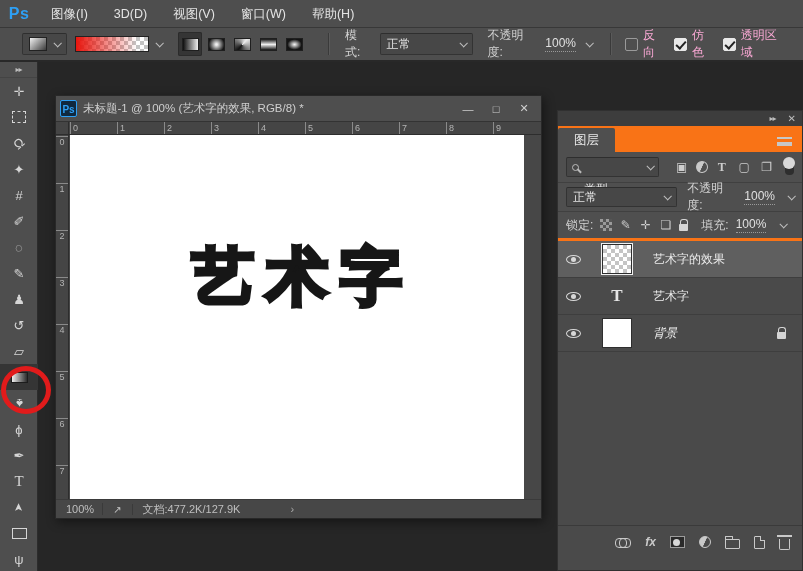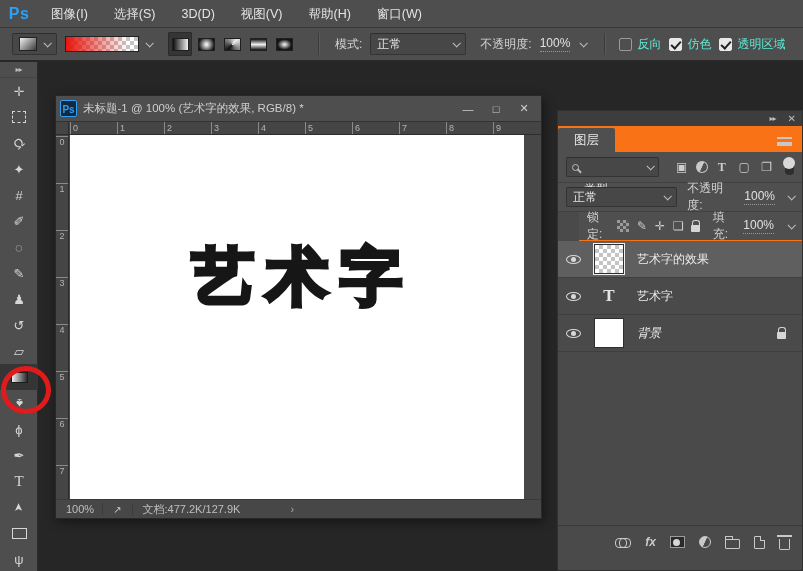--- a/index.html
+++ b/index.html
@@ -17,21 +17,21 @@
     background:#4e4e4e; border-bottom:1px solid #383838;
     display:flex; align-items:center; }
   #menubar .logo { width:38px; text-align:center; color:#2ea0f5;
     font-weight:bold; font-size:16px; letter-spacing:0.5px; }
   #menubar .mitem { padding:0 13px; height:28px; line-height:28px;
     color:#e4e4e4; font-size:12.5px; cursor:default; }
 
   
   #optionsbar { position:absolute; top:28px; left:0; right:0; height:34px;
     background:#4e4e4e; border-bottom:2px solid #282828;
-    display:flex; align-items:center; padding:0 6px; gap:8px; }
+    display:flex; align-items:center; padding:0 16px; gap:8px; }
   .field { background:#474747; border:1px solid #333; border-top-color:#2e2e2e;
     border-radius:2px; display:flex; align-items:center; padding:2px 6px;
     color:#e2e2e2; height:22px; }
   .chev { display:inline-block; width:6px; height:6px;
     border-right:1.5px solid #bdbdbd; border-bottom:1.5px solid #bdbdbd;
     transform:rotate(45deg) translateY(-1px); margin-left:7px; flex:none; }
   .checker { background-color:#fff;
     background-image:linear-gradient(45deg,#c4c4c4 25%,transparent 25%,transparent 75%,#c4c4c4 75%),
                      linear-gradient(45deg,#c4c4c4 25%,transparent 25%,transparent 75%,#c4c4c4 75%);
     background-size:8px 8px; background-position:0 0,4px 4px; }
@@ -49,21 +49,21 @@
   .sw.angle { background:conic-gradient(from 220deg,#111,#eee,#111); }
   .sw.reflect { background:linear-gradient(to bottom,#111,#eee 50%,#111); }
   .sw.diamond { background:radial-gradient(ellipse closest-side,#eee 5%,#141414 95%); }
   .vsep { width:1px; height:22px; background:#3a3a3a; box-shadow:1px 0 0 #5a5a5a; }
   .scrub { border-bottom:1px dotted #9a9a9a; padding-bottom:1px; }
   .cbox { width:13px; height:13px; border:1px solid #9a9a9a; border-radius:2px;
     margin-right:5px; flex:none; position:relative; background:transparent; }
   .cbox.on { background:#e8e8e8; border-color:#e8e8e8; }
   .cbox.on::after { content:''; position:absolute; left:3px; top:0px; width:4px; height:8px;
     border-right:2px solid #222; border-bottom:2px solid #222; transform:rotate(42deg); }
-  .cbgroup { display:flex; align-items:center; color:#5eead4; }
+  .cbgroup { display:flex; align-items:center; color:#f9a8d4; }
 
   
   #toolbar { position:absolute; top:62px; left:0; width:38px; bottom:0;
     background:#4e4e4e; border-right:1px solid #2c2c2c; z-index:5; }
   #toolbar .tb-head { height:16px; font-size:8px; color:#bdbdbd; text-align:center;
     line-height:16px; letter-spacing:-1px; border-bottom:1px solid #444; }
   .tool { width:38px; height:26px; display:flex; align-items:center; justify-content:center;
     color:#d6d6d6; font-size:13px; position:relative; }
   .tool.sel { background:#353535; }
   .tool .flip { transform:rotate(180deg); display:inline-block; }
@@ -139,32 +139,32 @@
     background:#bbb; transform:rotate(45deg); right:-4px; bottom:-2px; }
   .ficon { color:#cdcdcd; font-size:12px; width:17px; text-align:center; }
   .toggle-icon { width:9px; height:15px; border-radius:4px; background:#2e2e2e;
     position:relative; margin-left:4px; flex:none; }
   .toggle-icon::before { content:''; position:absolute; top:-3px; left:-2px; width:12px;
     height:12px; border-radius:50%; background:#d8d8d8; }
   #blend-row { height:29px; border-bottom:1px solid #404040; gap:6px; }
   #blend-field { width:112px; height:20px; }
   #blend-field span:first-child { flex:1; }
   .plabel { color:#d2d2d2; }
-  #lock-row { height:29px; border-bottom:1px solid #f97316; gap:7px;margin-left:21px; }
+  #lock-row { height:29px; border-bottom:3px solid #f97316; gap:7px; }
   .checker-dark { width:12px; height:12px; flex:none;
     background-color:#9a9a9a;
     background-image:linear-gradient(45deg,#555 25%,transparent 25%,transparent 75%,#555 75%),
                      linear-gradient(45deg,#555 25%,transparent 25%,transparent 75%,#555 75%);
     background-size:6px 6px; background-position:0 0,3px 3px; }
   .lock-glyph { width:9px; height:7px; background:#d5d5d5; border-radius:1px;
     position:relative; margin-top:4px; flex:none; }
   .lock-glyph::before { content:''; position:absolute; top:-5px; left:1px; width:6px;
     height:5px; border:1.5px solid #d5d5d5; border-bottom:none; border-radius:3px 3px 0 0; }
   .layer-row { height:37px; display:flex; align-items:center; background:#4a4a4a;
-    border-bottom:1px solid #3e3e3e; padding:0 8px; gap:13px; }
+    border-bottom:1px solid #3e3e3e; padding:0 8px; gap:21px; }
   .layer-row.sel { background:#5f5f5f; }
   .eye { width:15px; height:9px; border:1.5px solid #d8d8d8; border-radius:50%;
     position:relative; flex:none; }
   .eye::after { content:''; position:absolute; left:50%; top:50%; width:5px; height:5px;
     margin:-2.5px 0 0 -2.5px; background:#d8d8d8; border-radius:50%; }
   .thumb { width:30px; height:30px; flex:none; border:1px solid #2e2e2e; }
   .thumb.outlined { outline:1px solid #f0f0f0; }
   .thumb.text-thumb { border:none; display:flex; align-items:center; justify-content:center;
     color:#e6e6e6; font-size:17px; font-weight:bold; font-family:"Liberation Serif",serif; }
   .thumb.white-thumb { background:#ffffff; }
@@ -199,25 +199,24 @@
     border-radius:0 0 2px 2px; position:relative; margin-top:4px; }
   .trash-glyph::before { content:''; position:absolute; top:-3.5px; left:-3px; right:-3px;
     height:2px; background:#c9c9c9; }
 </style>
 </head>
 <body>
 
 <div id="menubar">
   <div class="logo">Ps</div>
   <div class="mitem">图像(I)</div>
-  <div class="mitem">选择(S)</div>
   <div class="mitem">3D(D)</div>
   <div class="mitem">视图(V)</div>
+  <div class="mitem">窗口(W)</div>
   <div class="mitem">帮助(H)</div>
-  <div class="mitem">窗口(W)</div>
 </div>
 
 <div id="optionsbar">
   <div class="field" style="margin-left:6px;">
     <span id="preset-swatch"></span>
     <span class="chev"></span>
   </div>
   <div style="display:flex;align-items:center;">
     <div id="grad-preview" class="checker">
       <div class="over"></div>

